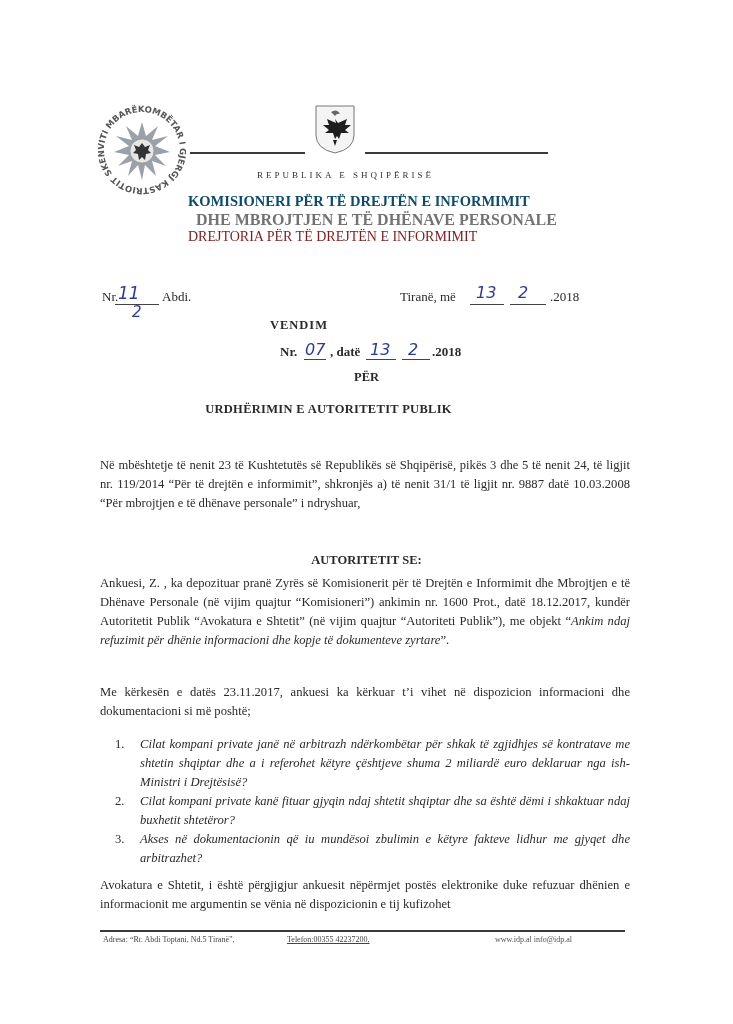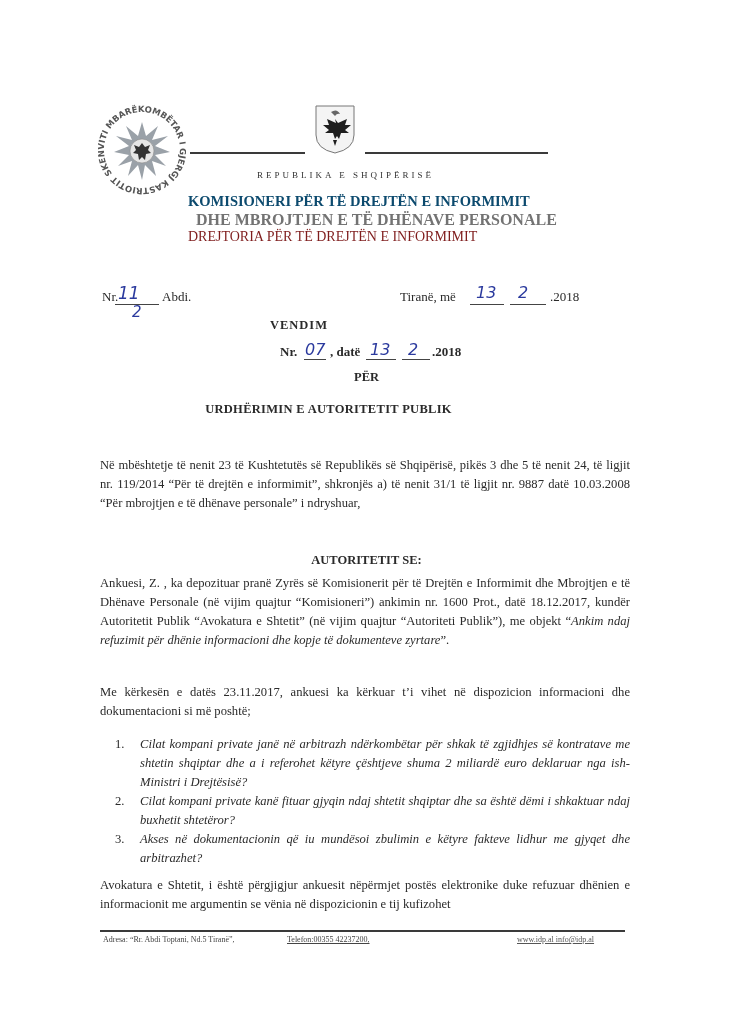--- a/index.html
+++ b/index.html
@@ -53,21 +53,21 @@
     .p-request { top: 683px; }
     .list { left: 112px; width: 518px; top: 735px; font-size: 12.6px; line-height: 19px; font-style: italic; margin: 0; padding: 0; list-style: none; }
     .list li { position: relative; padding-left: 28px; text-align: justify; margin-bottom: 0; }
     .list .num { position: absolute; left: 3px; top: 0; font-style: normal; }
     .p-avok { top: 876px; }
 
     .footer-line { left: 100px; top: 930px; width: 525px; height: 2px; background: #3a3a3a; }
     .footer { top: 935px; font-size: 8px; font-family: "Liberation Serif", serif; color: #444; }
     .f-addr { left: 103px; }
     .f-tel { left: 287px; text-decoration: underline; }
-    .f-web { left: 517px; text-decoration: underline; color: #555; }
+    .f-web { left: 495px; color: #555; }
   </style>
 </head>
 <body>
 
 <div class="abs seal">
   <svg width="88" height="100" viewBox="0 0 88 100">
     <defs>
       <path id="ring" d="M44,50 m-38,0 a38,38 0 1,1 76,0 a38,38 0 1,1 -76,0"></path>
     </defs>
     <g fill="#9aa1a8">

